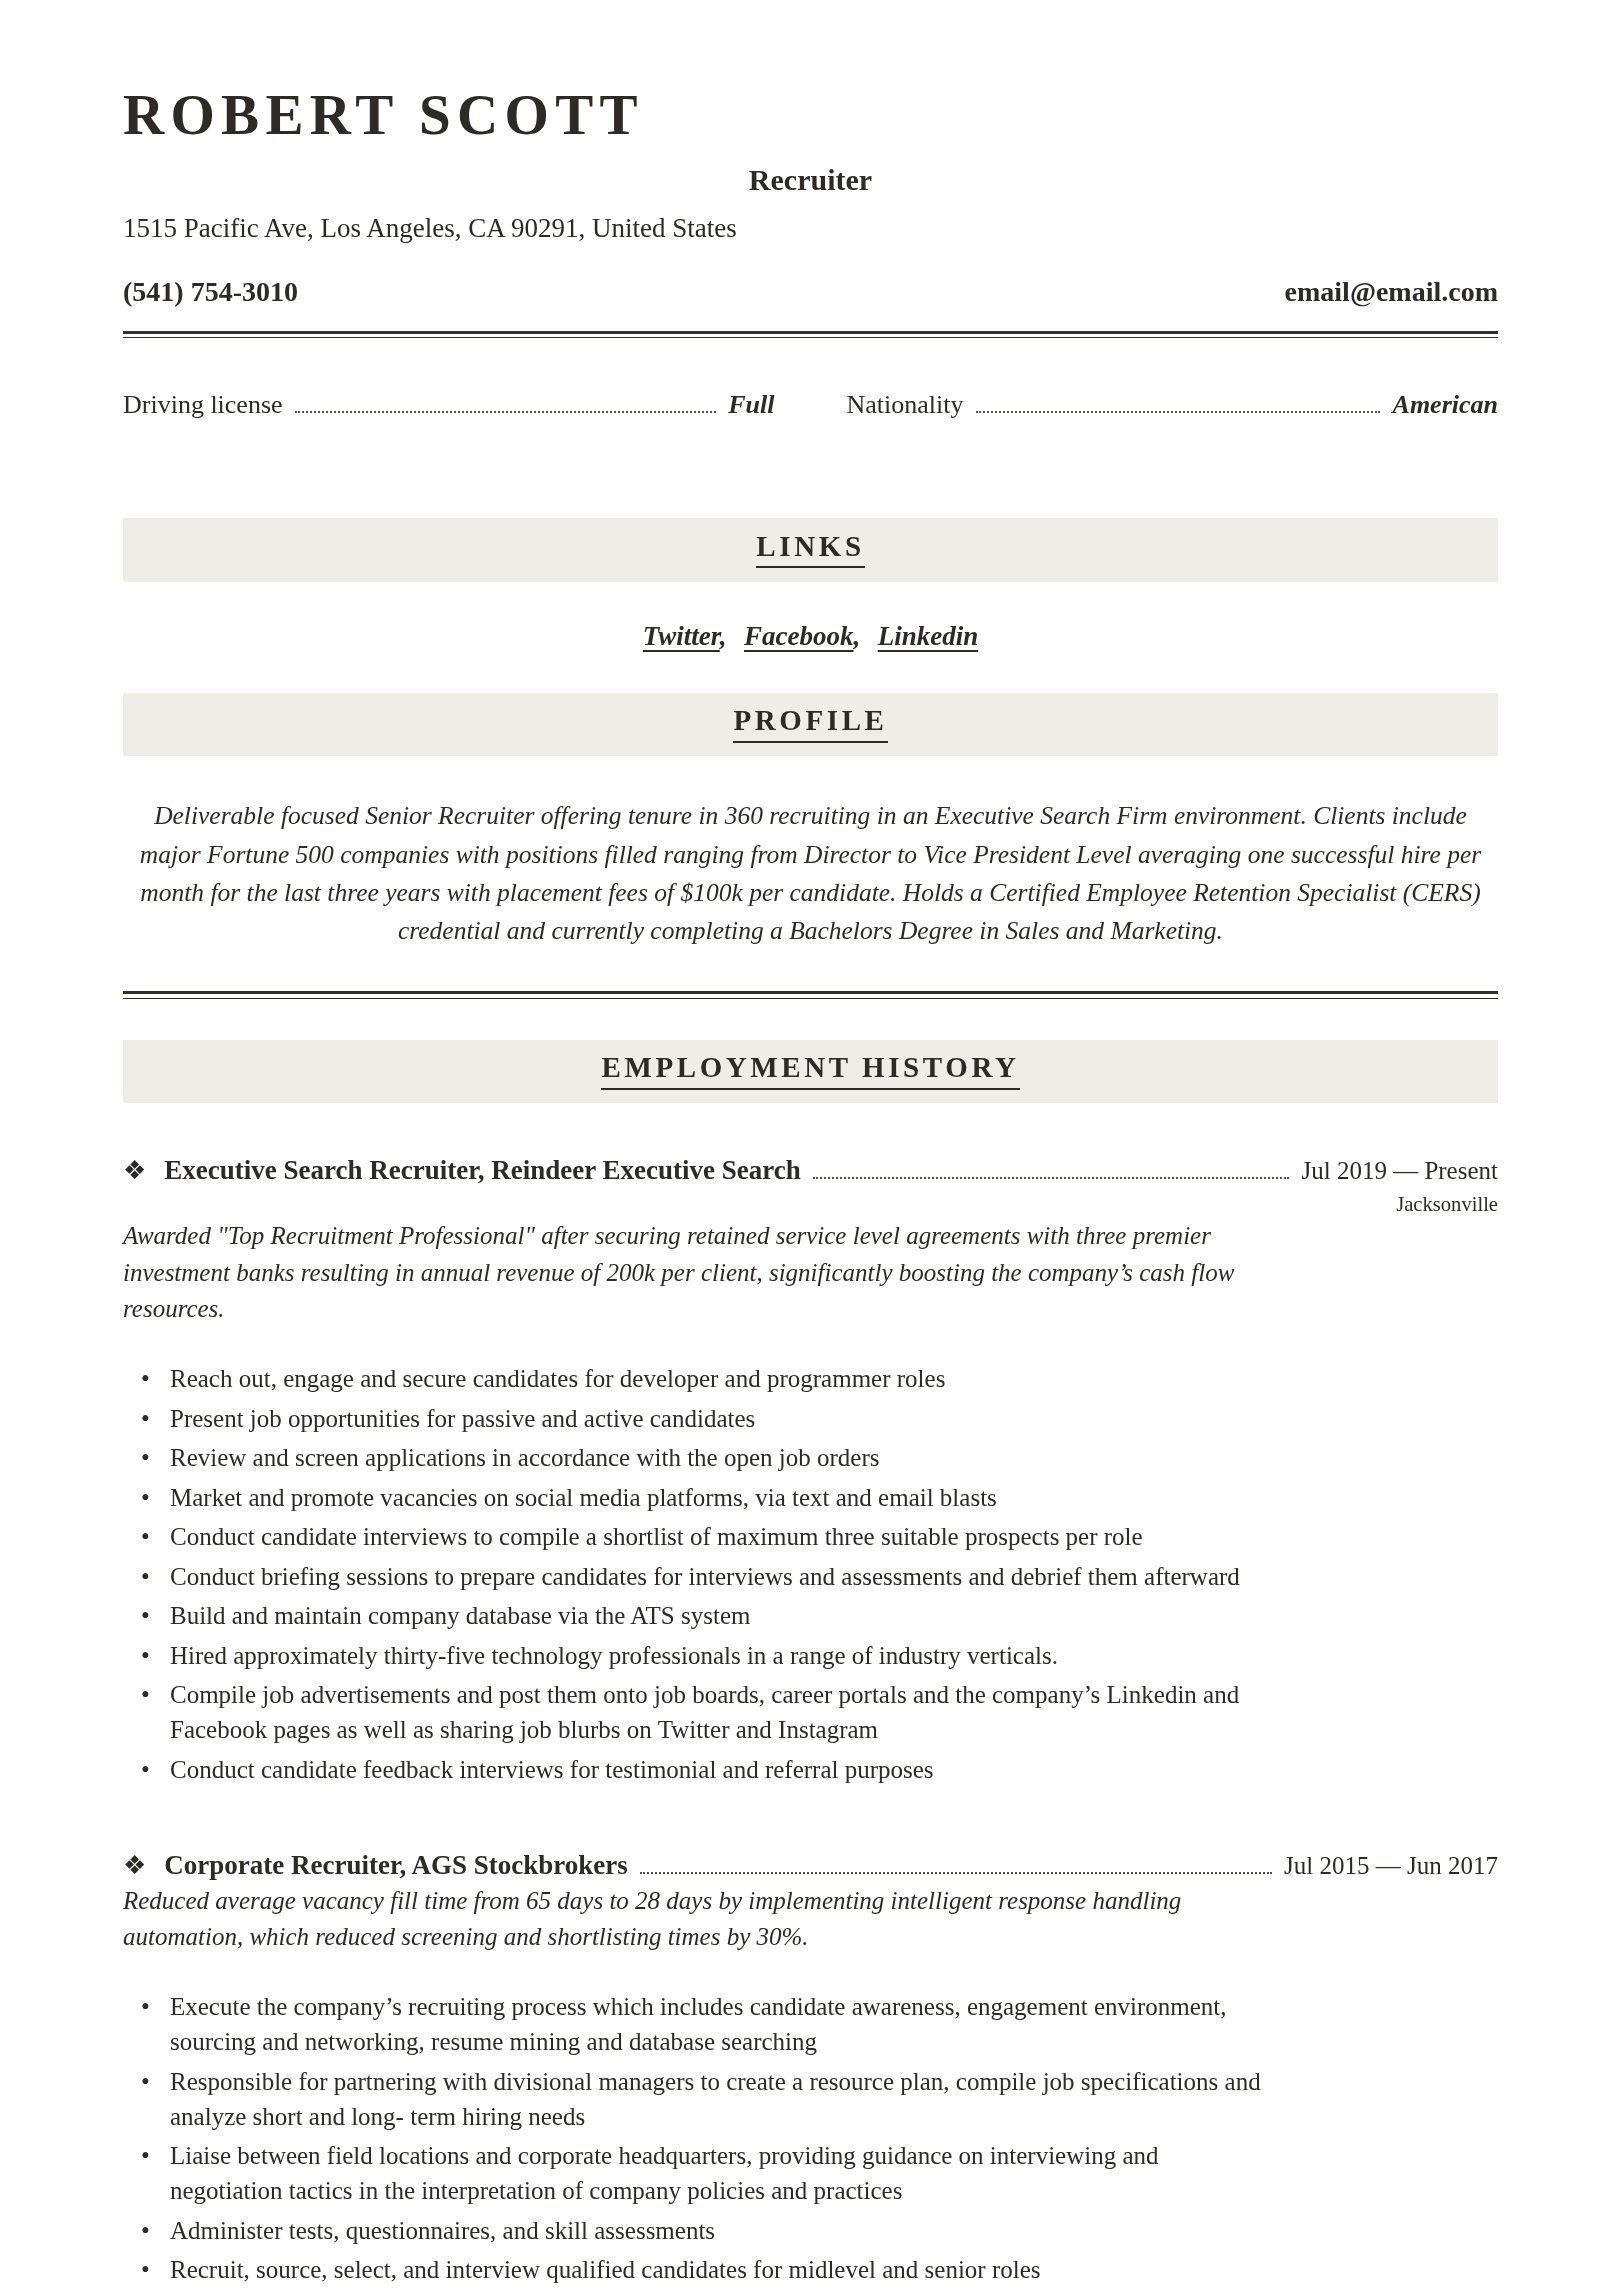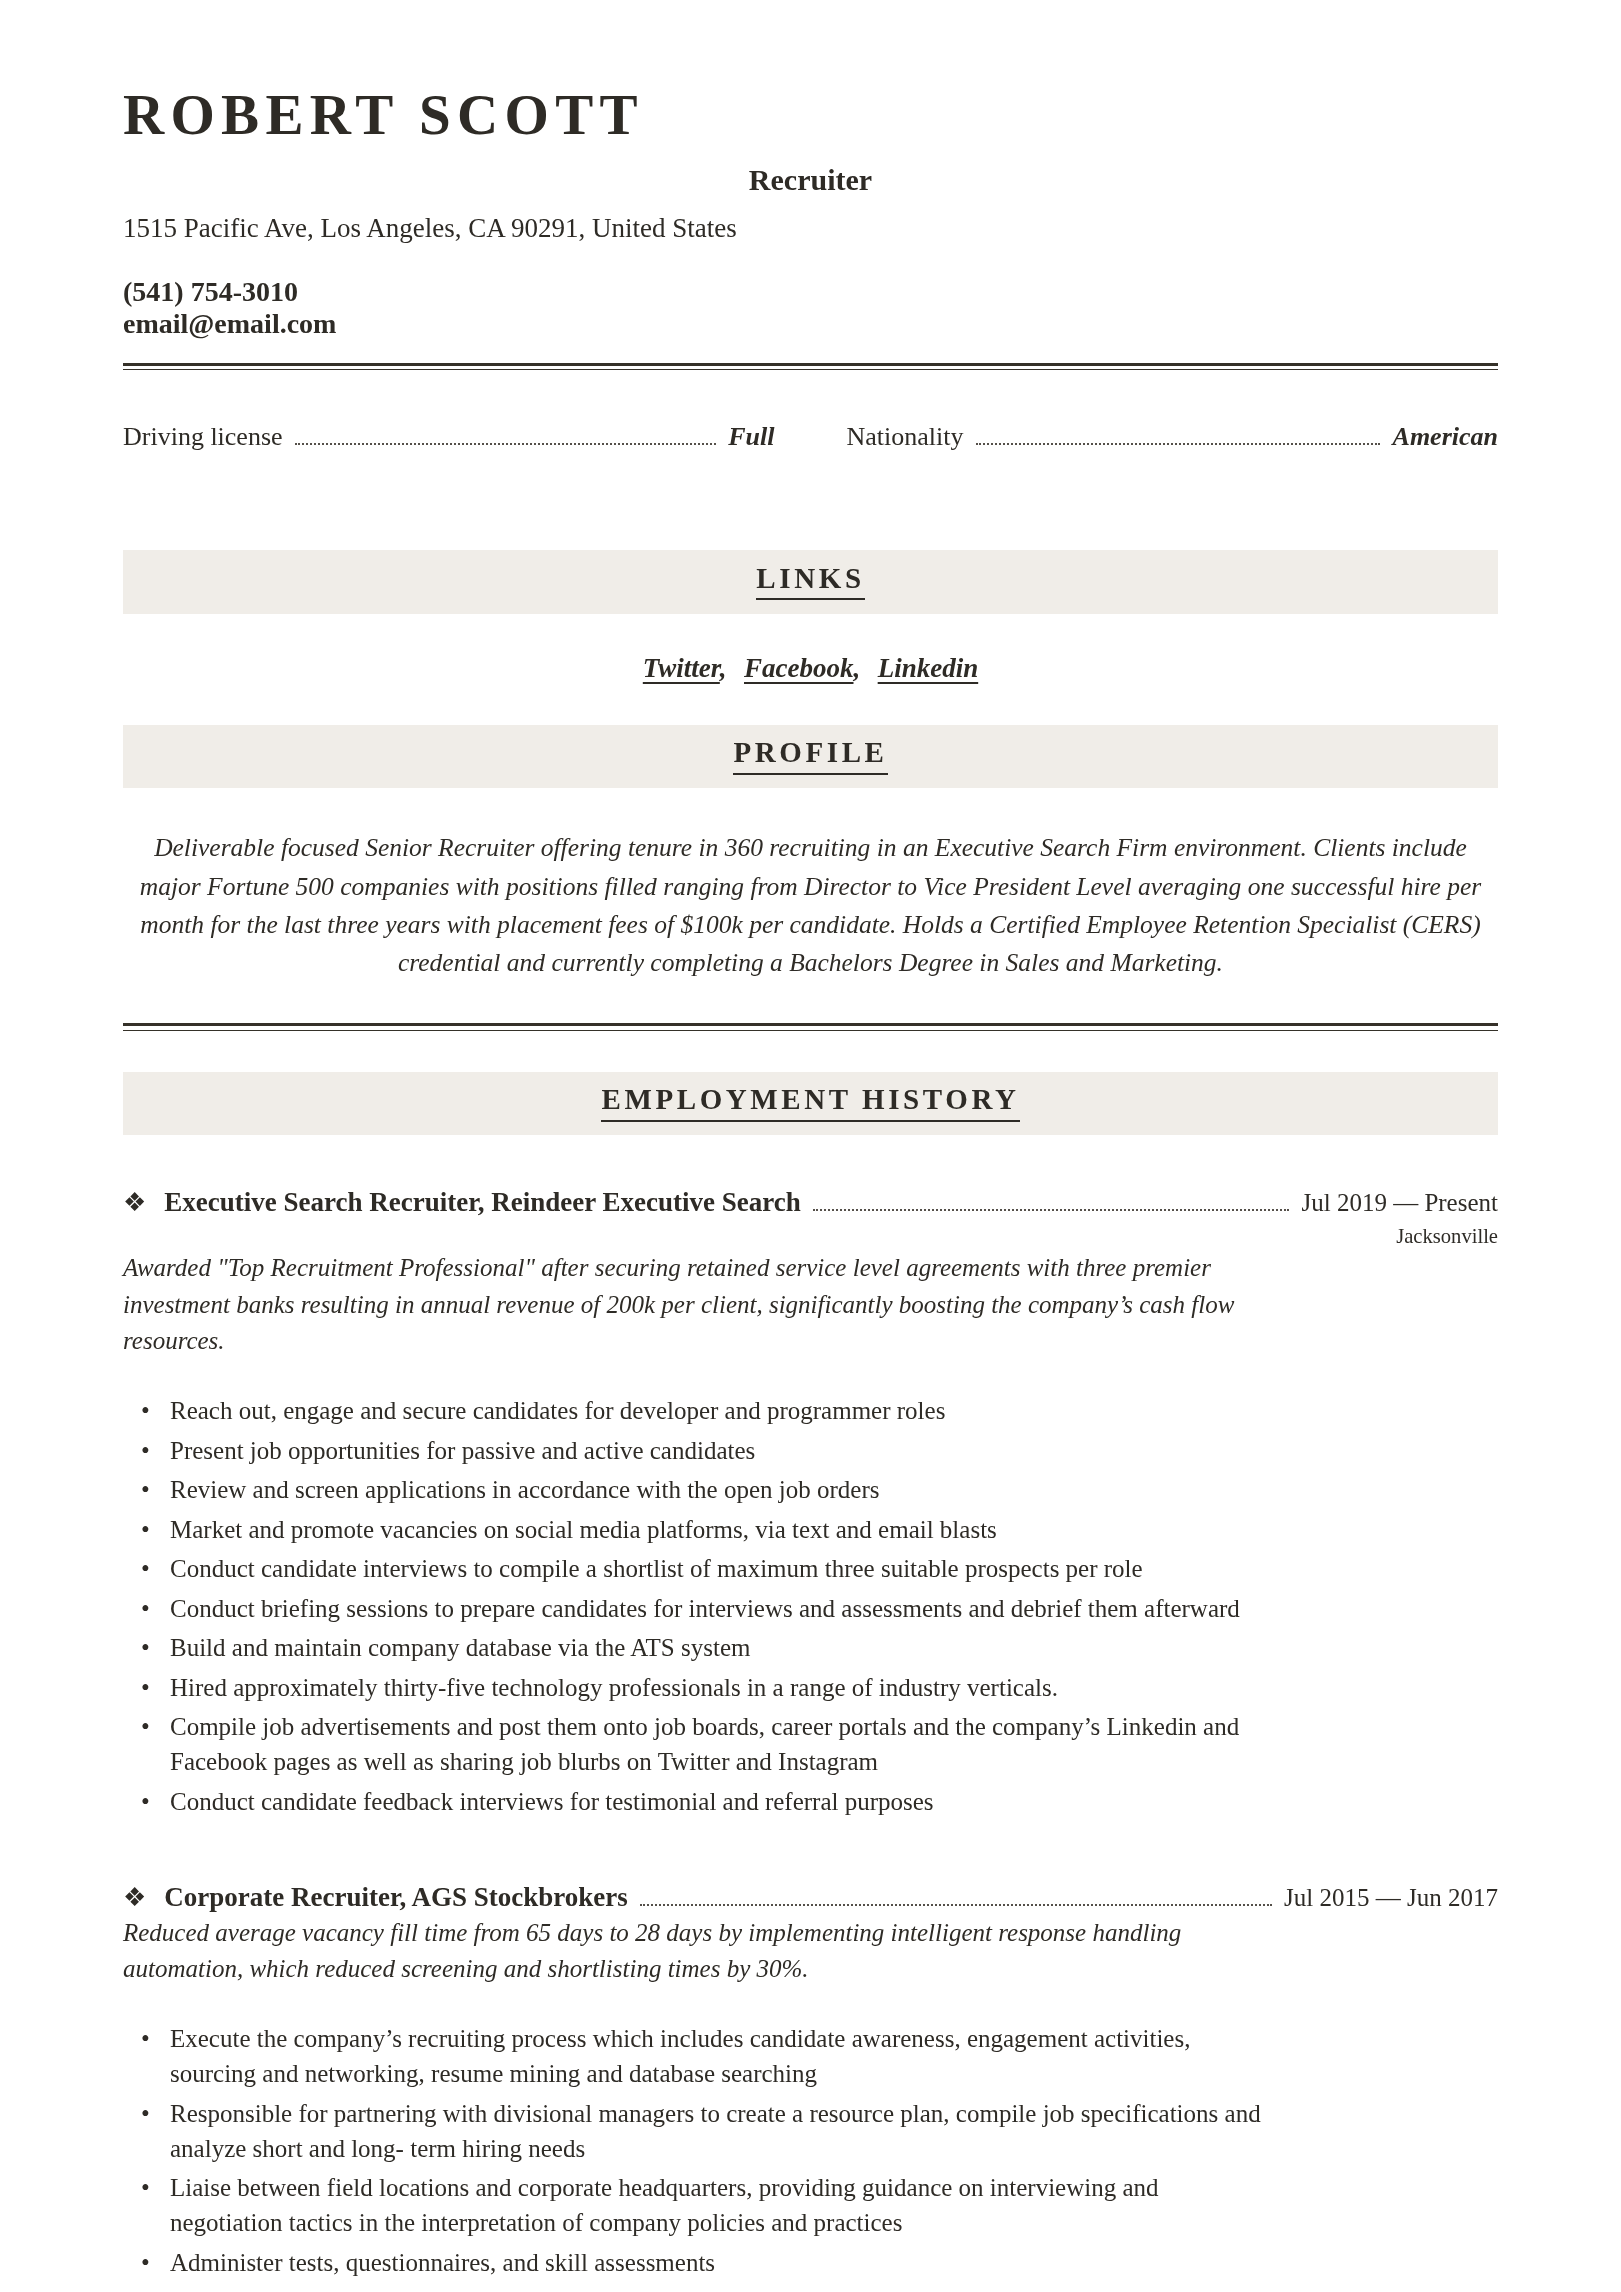--- a/index.html
+++ b/index.html
@@ -33,21 +33,20 @@
     text-align: left;
     margin-top: 16px;
   }
   .contact-row {
     display: flex;
     justify-content: space-between;
     align-items: baseline;
     font-size: 28px;
     font-weight: 700;
     margin-top: 32px;
-    flex-direction: column;
   }
   .rule-double {
     margin-top: 23px;
     height: 7.2px;
     border-top: 3.6px solid #353129;
     border-bottom: 1.8px solid #353129;
   }
 
   .details {
     margin-top: 52px;
@@ -220,21 +219,21 @@
 
   <div class="job">
     <div class="job-header">
       <span class="job-marker">❖</span>
       <span class="job-title">Corporate Recruiter, AGS Stockbrokers</span>
       <span class="leader"></span>
       <span class="job-dates">Jul 2015 — Jun 2017</span>
     </div>
     <div class="job-summary">Reduced average vacancy fill time from 65 days to 28 days by implementing intelligent response handling automation, which reduced screening and shortlisting times by 30%.</div>
     <ul class="job-bullets">
-      <li>Execute the company’s recruiting process which includes candidate awareness, engagement activities, sourcing and networking, resume mining and database searching</li>
+      <li>Execute the company’s recruiting process which includes candidate awareness, engagement environment, sourcing and networking, resume mining and database searching</li>
       <li>Responsible for partnering with divisional managers to create a resource plan, compile job specifications and analyze short and long- term hiring needs</li>
       <li>Liaise between field locations and corporate headquarters, providing guidance on interviewing and negotiation tactics in the interpretation of company policies and practices</li>
       <li>Administer tests, questionnaires, and skill assessments</li>
       <li>Recruit, source, select, and interview qualified candidates for midlevel and senior roles</li>
 
     </ul>
   </div>
 
 </div>
 

